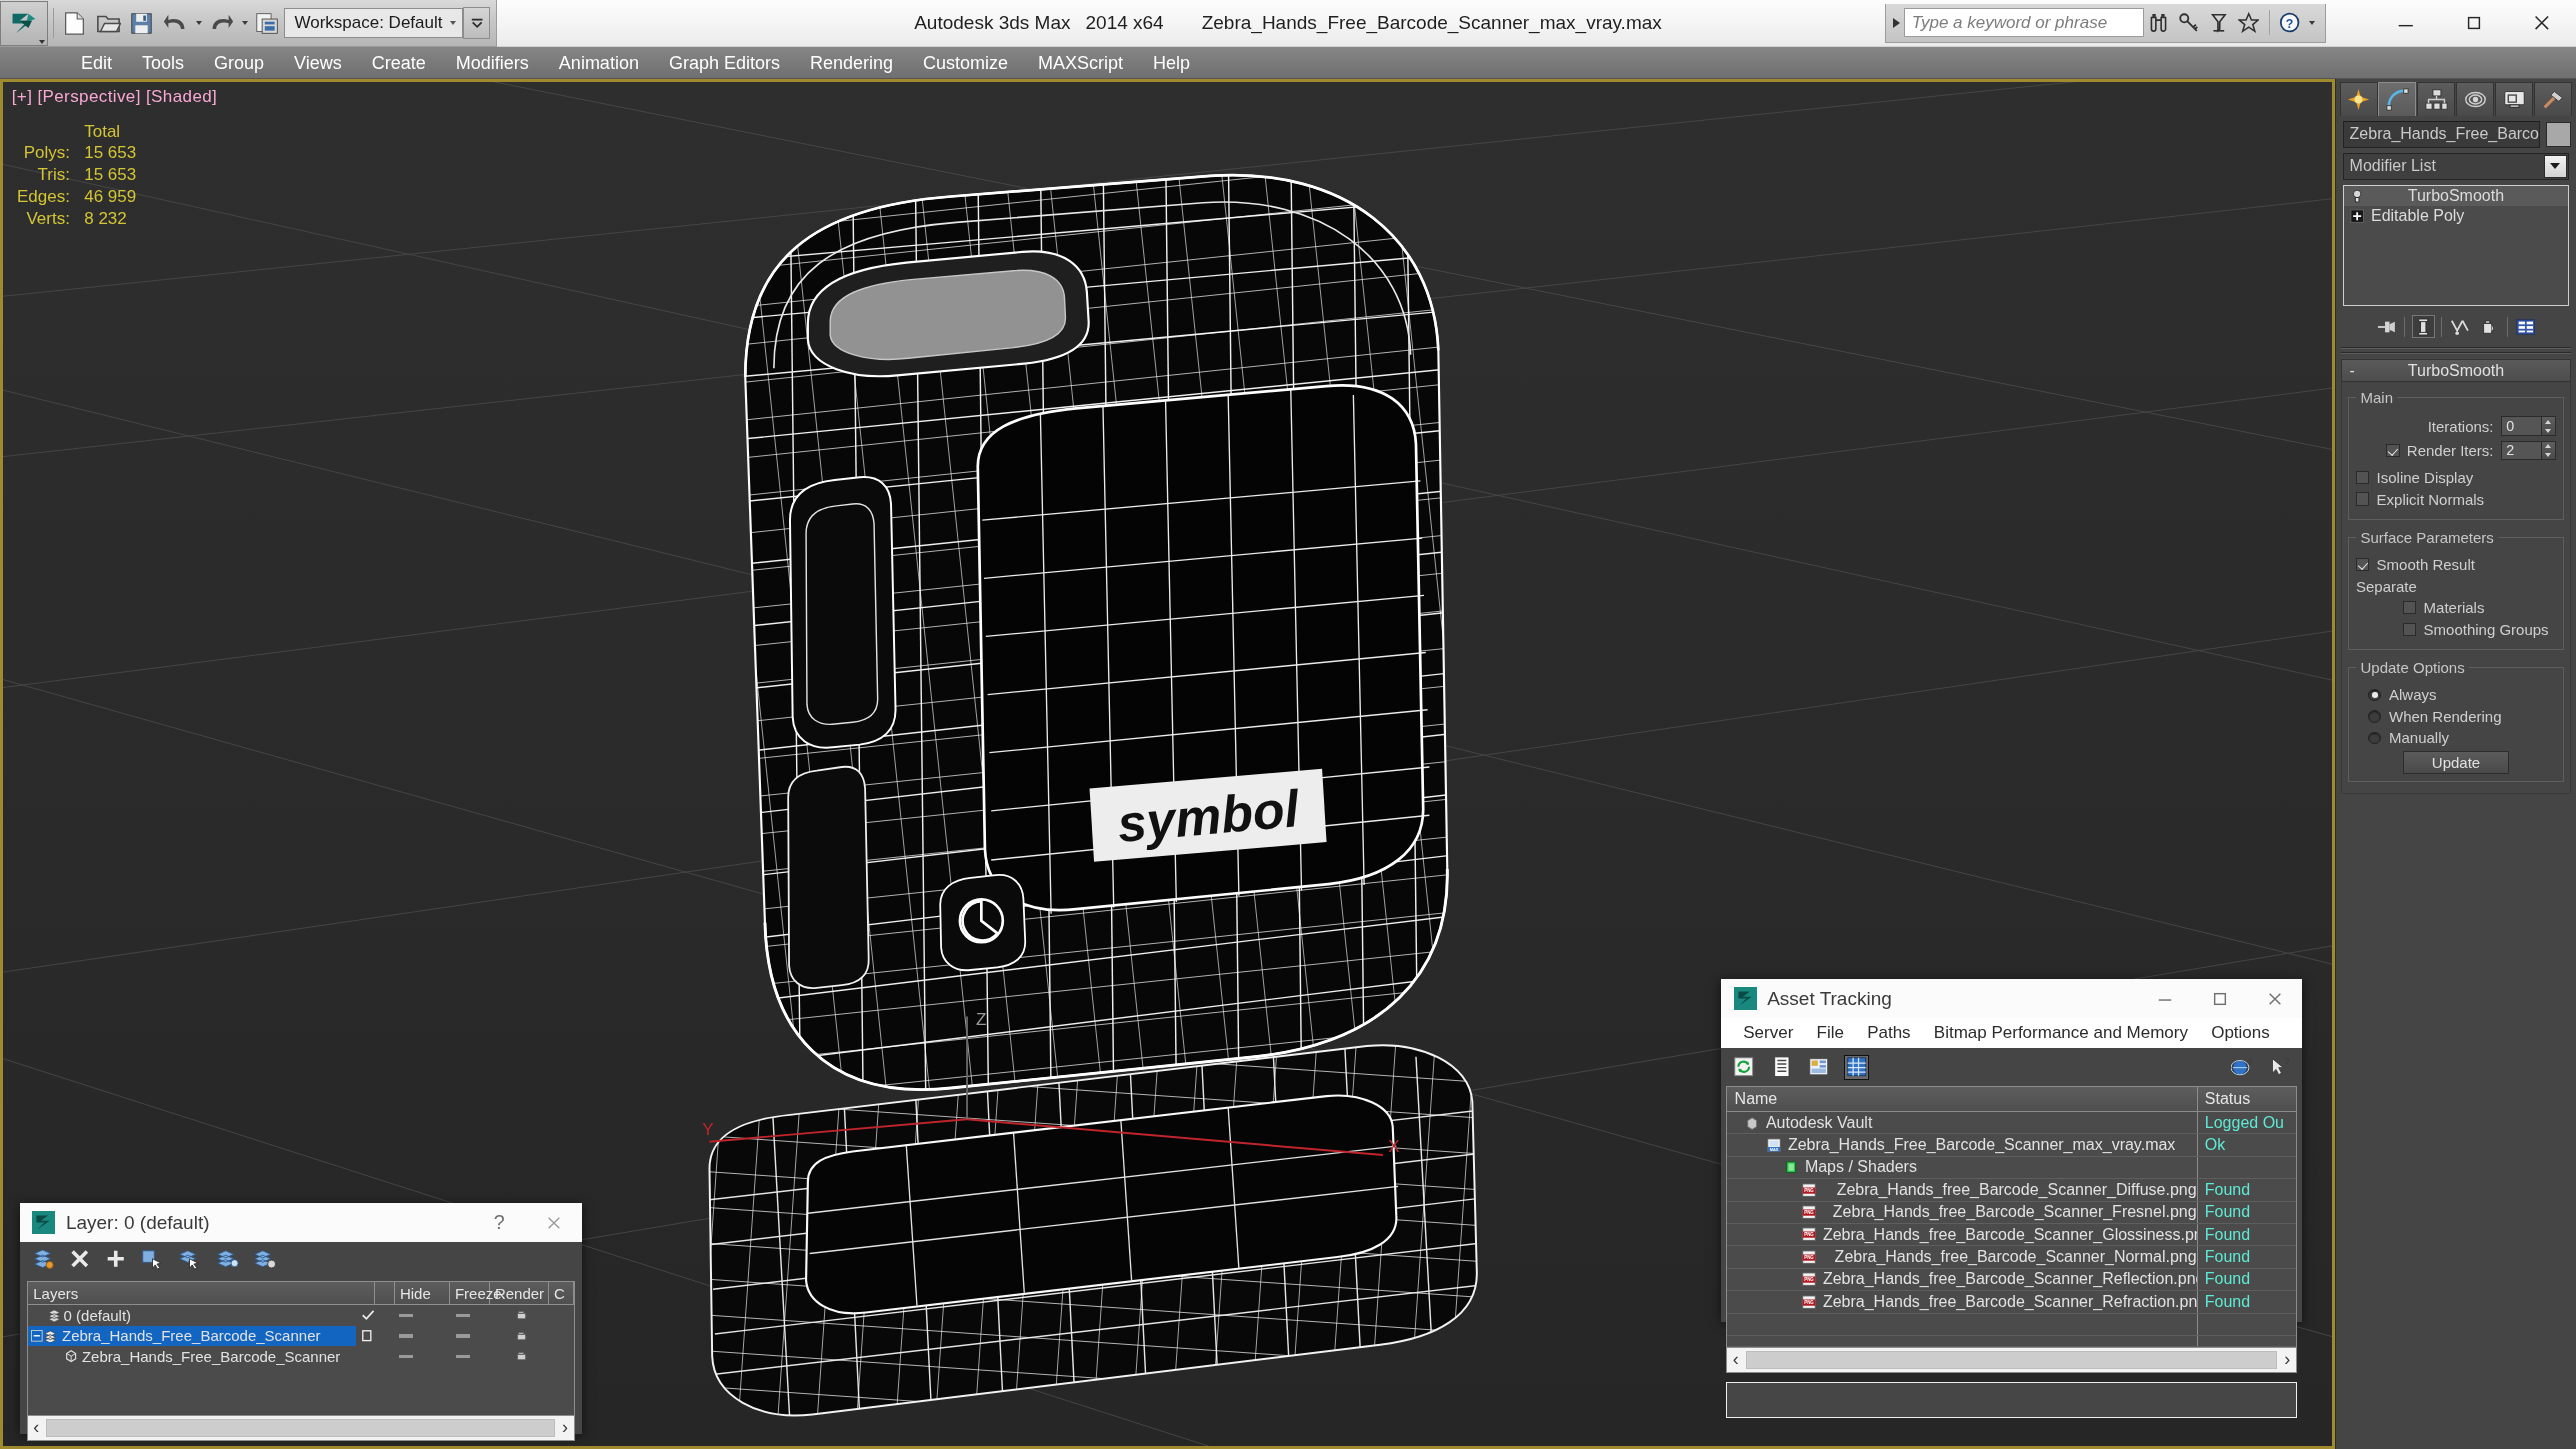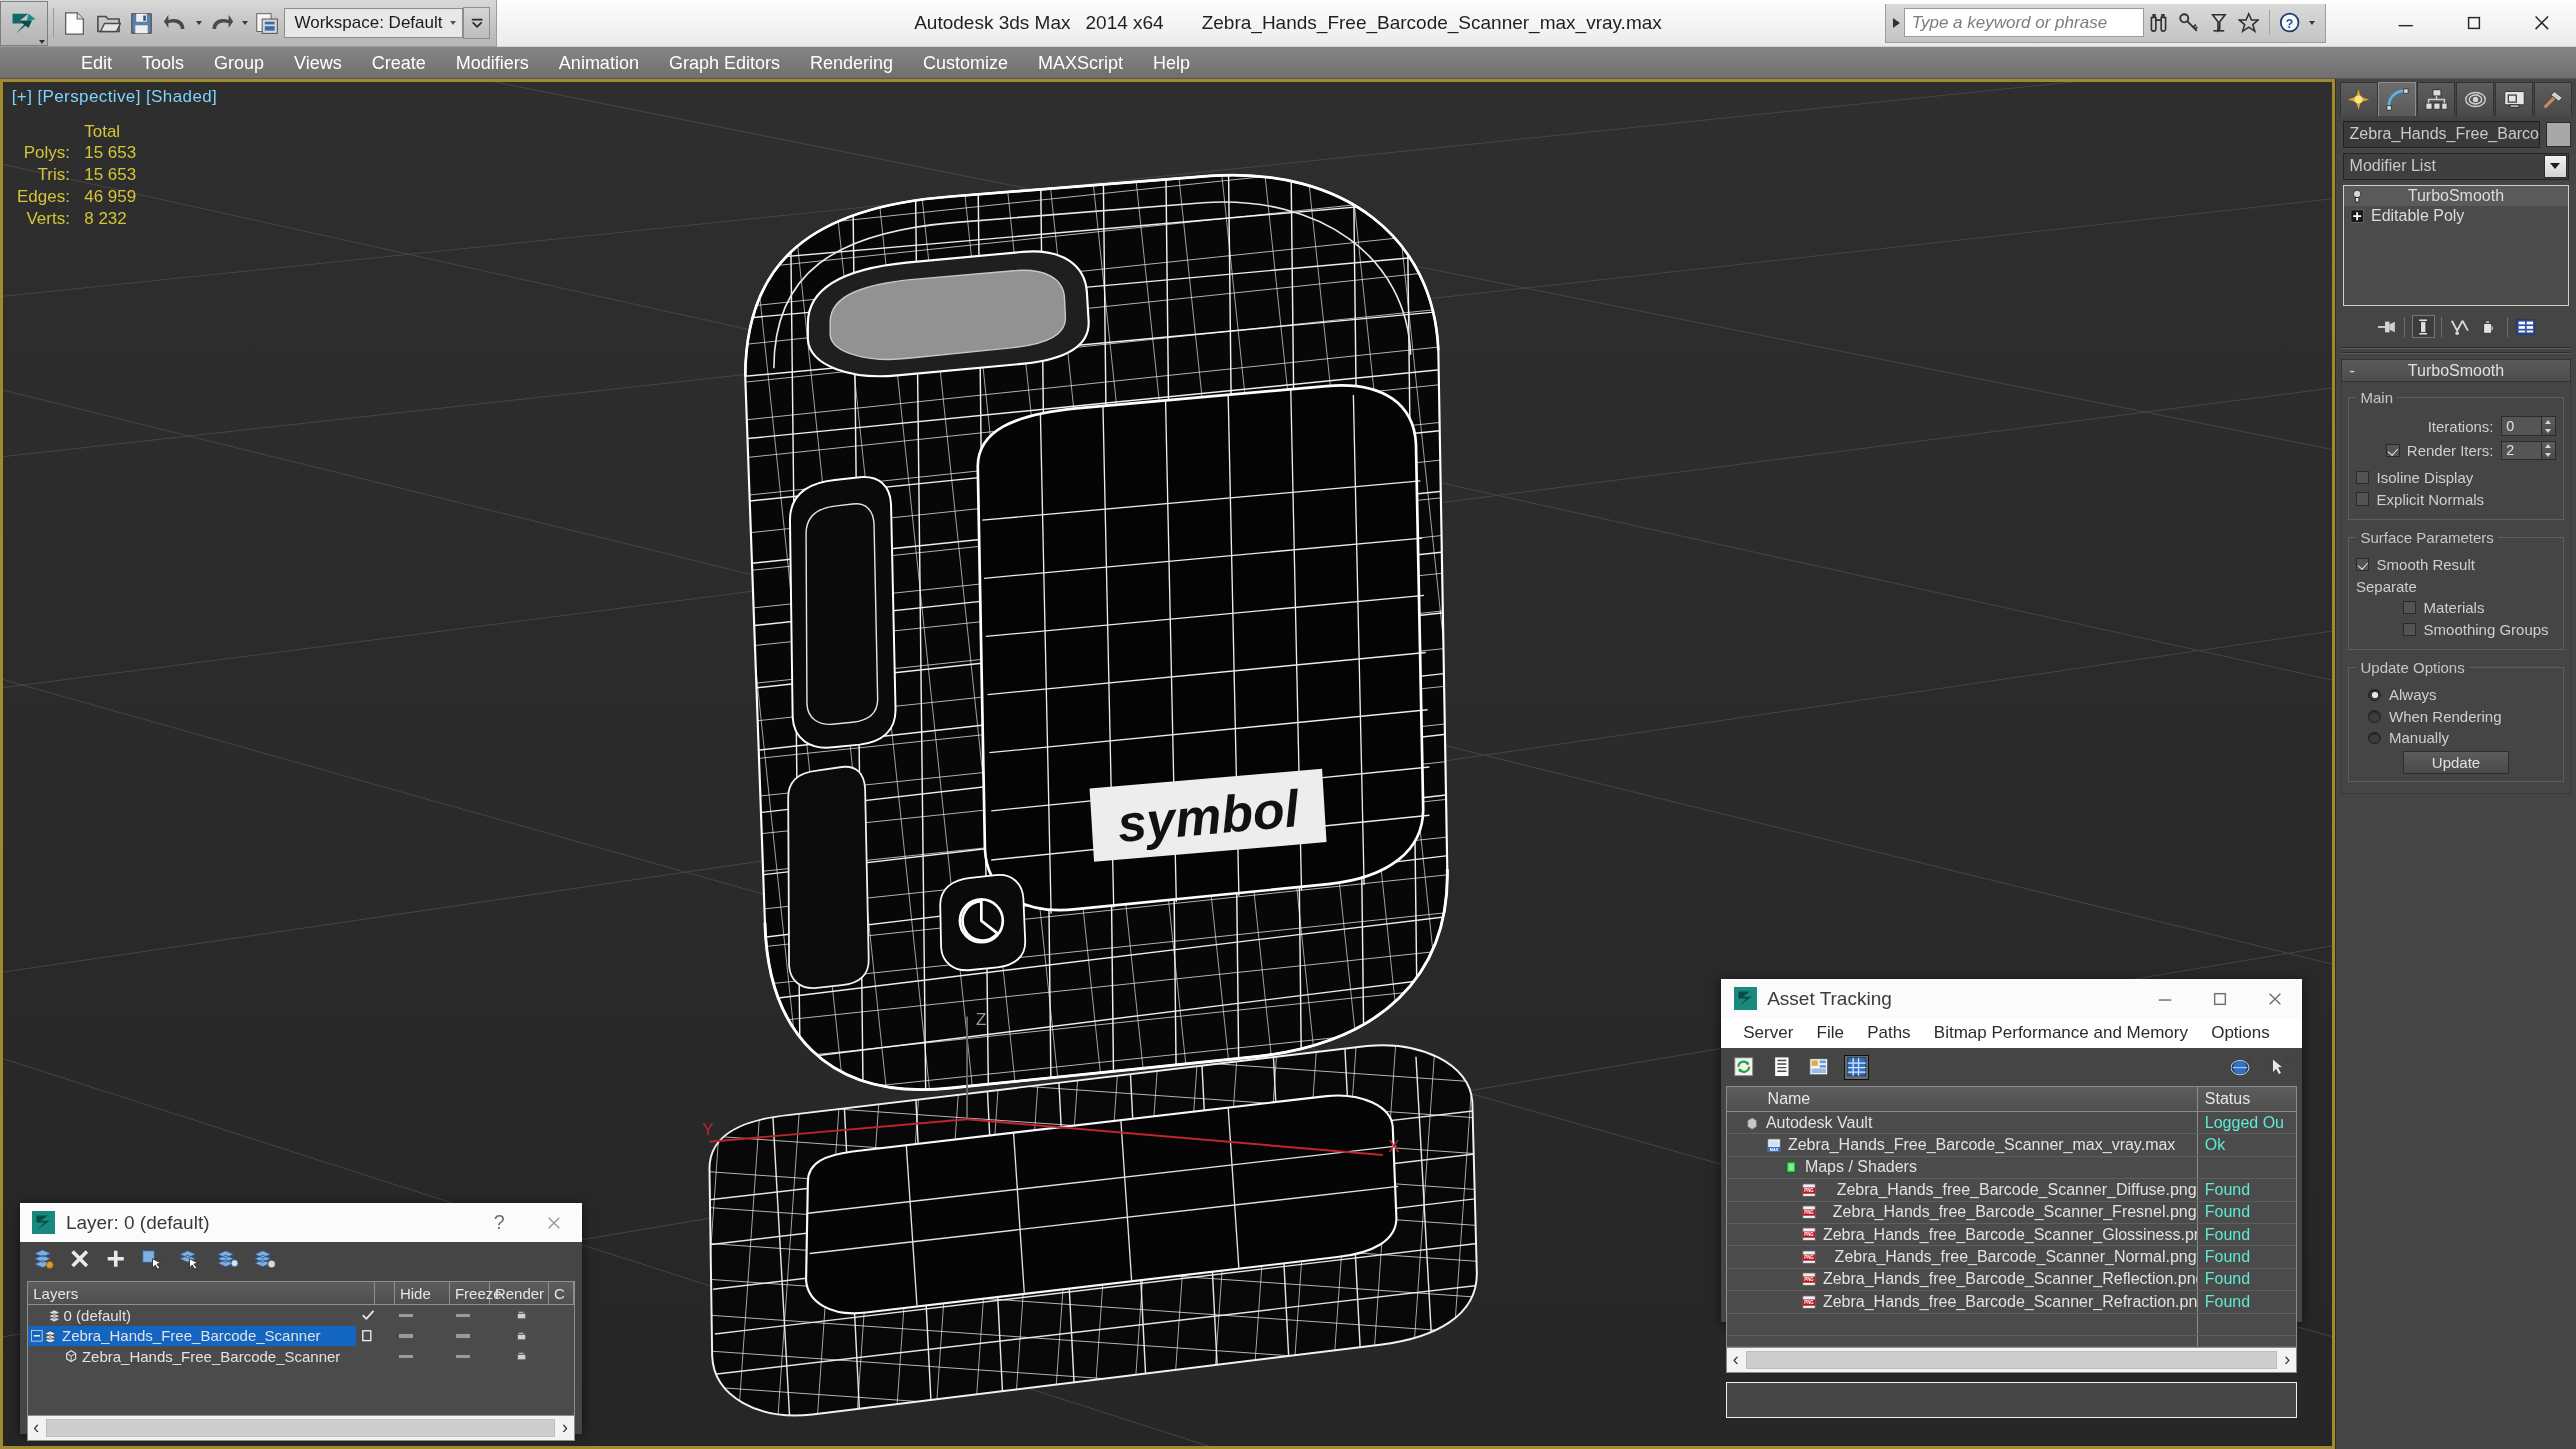--- a/index.html
+++ b/index.html
@@ -89,21 +89,21 @@
   .viewport-wrap {
     position: absolute; left: 0; top: 79px; width: 2335px; height: 1370px;
     background: #a08a2e;
     padding: 2.7px;
   }
   .viewport {
     position: relative; width: 100%; height: 100%;
     background: #2b2b2b; overflow: hidden;
   }
   .vp-label {
-    position: absolute; left: 9px; top: 5.4px; font-size: 17px; color: #7dd3fc;
+    position: absolute; left: 9px; top: 5.4px; font-size: 17px; color: #f9a8d4;
     letter-spacing: 0.4px; z-index: 5;
   }
   .stats { position: absolute; left: 14.3px; top: 39px; z-index: 5; font-size: 17px; color: #cfc132; }
   .stats table { border-collapse: collapse; }
   .stats td { padding: 0.9px 0; font-size: 17px; color: #d3c534; }
   .stats td.lbl { text-align: right; padding-right: 14.3px; }
   .stats td.hdr { padding-left: 0; }
 
   
   .gridsvg { position: absolute; left:0; top:0; width: 100%; height: 100%; }
@@ -200,21 +200,21 @@
   .dlg-wctl { position: absolute; right: 0; top: 0; height: 39px; display: flex; }
   .dlg-wbtn { width: 55px; height: 39px; display: flex; align-items: center; justify-content: center; }
   .dlg-menu { height: 30px; background: #fff; display: flex; align-items: center; padding-left: 10.7px; }
   .dlg-menu span { padding: 0 11.6px; font-size: 17px; color: #2b2b2b; }
   .dlg-toolbar { height: 38px; background: #454545; display: flex; align-items: center; padding: 0 10.7px; gap: 12.5px; }
   .tb-ico { width: 25px; height: 25px; display:flex;align-items:center;justify-content:center; }
   .tb-ico.sel { border: 0.9px solid #111; background: #6a6a6a; }
 
   
   .at-list { margin: 0 5.4px; border: 0.9px solid #8c8c8c; background: #4b4b4b; }
-  .at-hdr { display: flex; height: 25px; background: linear-gradient(to bottom,#5d5d5d,#4f4f4f); border-bottom: 0.9px solid #8c8c8c; padding-left: 33px; }
+  .at-hdr { display: flex; height: 25px; background: linear-gradient(to bottom,#5d5d5d,#4f4f4f); border-bottom: 0.9px solid #8c8c8c; }
   .at-hdr div { font-size: 16px; color: #e6e6e6; display: flex; align-items: center; padding-left: 7.2px; }
   .at-col-name { flex: 1; border-right: 0.9px solid #8c8c8c; }
   .at-col-status { width: 98px; }
   .at-row { display: flex; height: 22.4px; border-bottom: 0.9px solid #5e5e5e; }
   .at-row .nm { flex: 1; display: flex; align-items: center; font-size: 16px; color: #e2e2e2; border-right: 0.9px solid #8c8c8c; white-space: nowrap; overflow: hidden; }
   .at-row .st { width: 98px; display: flex; align-items: center; padding-left: 7.2px; font-size: 16px; color: #5eead4; }
   .ind0 { padding-left: 16px; } .ind1 { padding-left: 38px; } .ind2 { padding-left: 55px; } .ind3 { padding-left: 73px; justify-content: space-between; }
   .rowicon { width: 18px; height: 16px; margin-right: 4.5px; flex:none; display:flex;align-items:center;justify-content:center; }
   .hscroll {
     height: 25px; background: #f3f3f3; display: flex; align-items: center;

